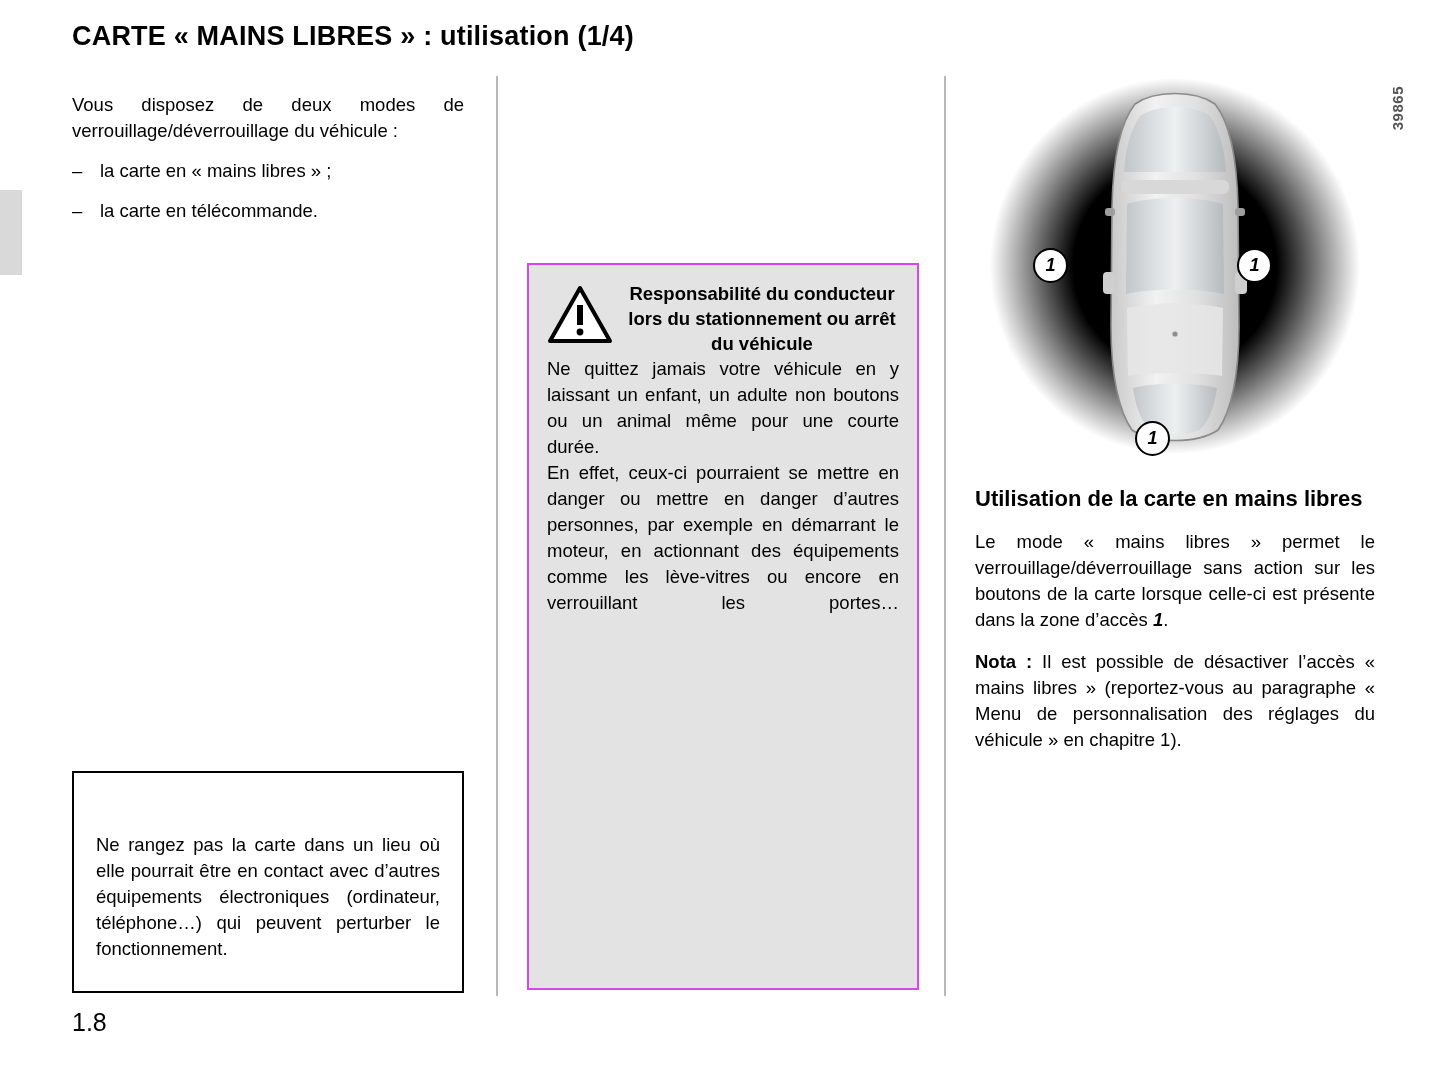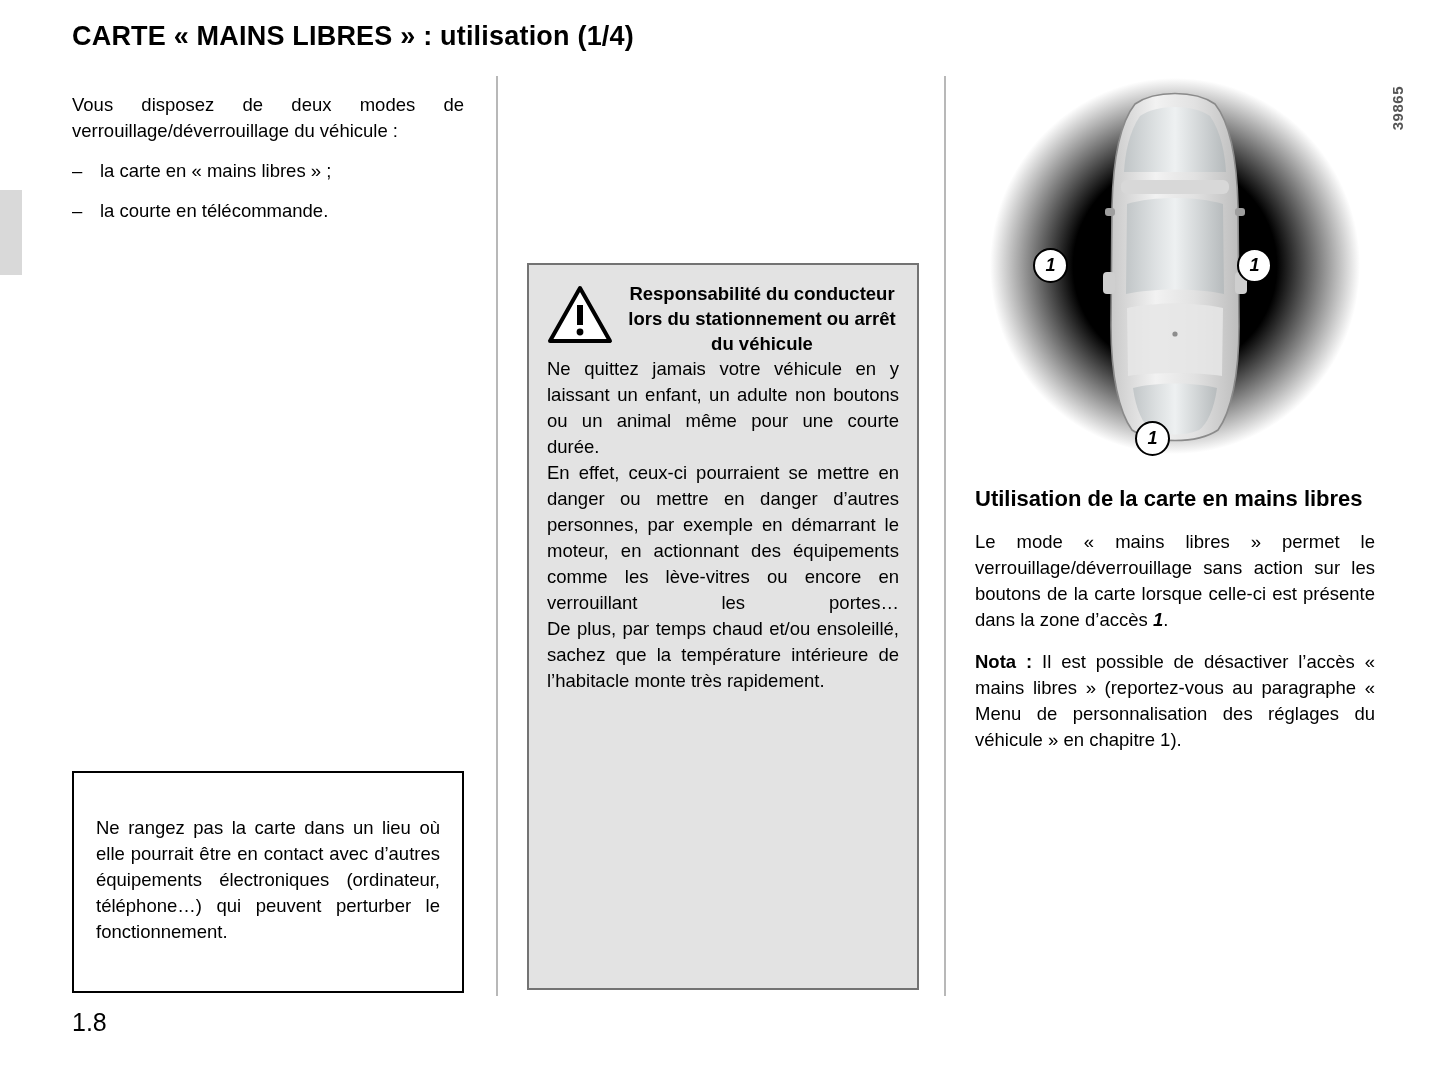--- a/index.html
+++ b/index.html
@@ -73,20 +73,21 @@
     width: 392px;
     height: 222px;
     border: 2px solid #000;
     box-sizing: border-box;
   }
   .note-box .inner {
     padding: 42px 22px 0 22px;
     font-size: 18.5px;
     line-height: 26px;
     text-align: justify;
+    margin-top: 17px;
   }
 
   
   .vsep {
     position: absolute;
     width: 2px;
     background: #b8b8b8;
     top: 76px;
     height: 920px;
   }
@@ -94,21 +95,21 @@
   .vsep.s2 { left: 944px; }
 
   
   .warning-box {
     position: absolute;
     left: 527px;
     top: 263px;
     width: 392px;
     height: 727px;
     background: #e3e3e3;
-    border: 2px solid #737373;
+    border: 2px solid #d946ef;
     box-sizing: border-box;
     padding: 16px 18px 10px 18px;
   }
   .warn-head {
     display: flex;
     align-items: flex-start;
     gap: 12px;
   }
   .warn-triangle {
     flex: 0 0 auto;
@@ -209,21 +210,21 @@
 
 <div class="col1">
   <p class="para">Vous disposez de deux modes de verrouillage/déverrouillage du véhicule :</p>
   <ul class="bullet-list">
     <li>
       <span class="dash">–</span>
       <span>la carte en « mains libres » ;</span>
     </li>
     <li>
       <span class="dash">–</span>
-      <span>la courte en télécommande.</span>
+      <span>la carte en télécommande.</span>
     </li>
   </ul>
 </div>
 
 <div class="note-box">
   <div class="inner">Ne rangez pas la carte dans un lieu où elle pourrait être en contact avec d’autres équipements électroniques (ordinateur, téléphone…) qui peuvent perturber le fonctionnement.</div>
 </div>
 
 <div class="warning-box">
   <div class="warn-head">
@@ -232,21 +233,20 @@
         <path d="M33 3 L63 56 L3 56 Z" fill="#ffffff" stroke="#000000" stroke-width="4" stroke-linejoin="round"></path>
         <rect x="30" y="20" width="6" height="20" fill="#000000"></rect>
         <circle cx="33" cy="47" r="3.4" fill="#000000"></circle>
       </svg>
     </span>
     <div class="warn-head-text">Responsabilité du conducteur lors du stationnement ou arrêt du véhicule</div>
   </div>
   <div class="warn-body">
     <p>Ne quittez jamais votre véhicule en y laissant un enfant, un adulte non boutons ou un animal même pour une courte durée.</p>
     <p class="just-full">En effet, ceux-ci pourraient se mettre en danger ou mettre en danger d’autres personnes, par exemple en démarrant le moteur, en actionnant des équipements comme les lève-vitres ou encore en verrouillant les portes…</p>
-    <p>De plus, par temps chaud et/ou ensoleillé, sachez que la température intérieure de l’habitacle monte très rapidement.</p>
   </div>
 </div>
 
 <div class="col3">
 
   <div class="figure">
     <span class="fig-ref">39865</span>
     <svg width="400" height="390" viewBox="0 0 400 390">
       <defs>
         <radialGradient id="halo" cx="50%" cy="50%" r="50%">

